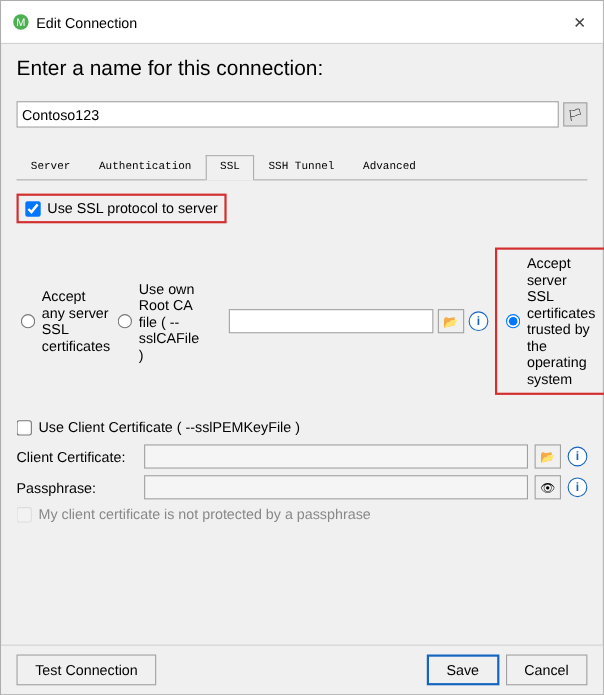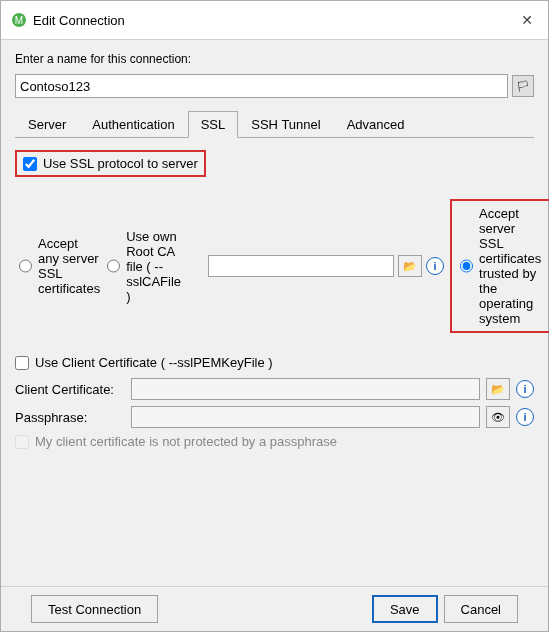--- a/index.html
+++ b/index.html
@@ -52,29 +52,29 @@
       justify-content: center;
       border-radius: 2px;
     }
     .dialog-body {
       padding: 12px 14px;
       flex: 1;
       display: flex;
       flex-direction: column;
     }
     .connection-label {
-      font-size: 12px;
-      color: #000;
-      margin-bottom: 8px;
+      font-size: 19px;
+      color: #000;
+      margin-bottom: 18px;
     }
     .connection-name-row {
       display: flex;
       align-items: center;
       gap: 4px;
-      margin-bottom: 12px;
+      margin-bottom: 24px;
     }
     .connection-name-input {
       flex: 1;
       height: 24px;
       border: 1px solid #a0a0a0;
       background: #fff;
       padding: 2px 4px;
       font-size: 13px;
     }
     .flag-icon {
@@ -88,28 +88,29 @@
       cursor: pointer;
       font-size: 11px;
     }
     .tabs {
       display: flex;
       border-bottom: 1px solid #adadad;
       margin-bottom: 12px;
     }
     .tab {
       padding: 5px 12px;
-      font-size: 13px;
+      font-size: 10px;
       cursor: pointer;
       border: 1px solid transparent;
       border-bottom: none;
       background: transparent;
       color: #000;
       position: relative;
       bottom: -1px;
+      font-family: Liberation Mono, monospace;
     }
     .tab.active {
       background: #f0f0f0;
       border: 1px solid #adadad;
       border-bottom: 1px solid #f0f0f0;
     }
     .content-area {
       flex: 1;
       display: flex;
       flex-direction: column;
@@ -226,21 +227,21 @@
       display: flex;
       align-items: center;
       gap: 6px;
       color: #888;
       font-size: 13px;
       margin-top: 6px;
     }
     .footer {
       background: #f0f0f0;
       border-top: 1px solid #d0d0d0;
-      padding: 8px 30px;
+      padding: 8px 14px;
       display: flex;
       justify-content: space-between;
       align-items: center;
     }
     .footer-right {
       display: flex;
       gap: 6px;
     }
     .btn {
       height: 28px;

